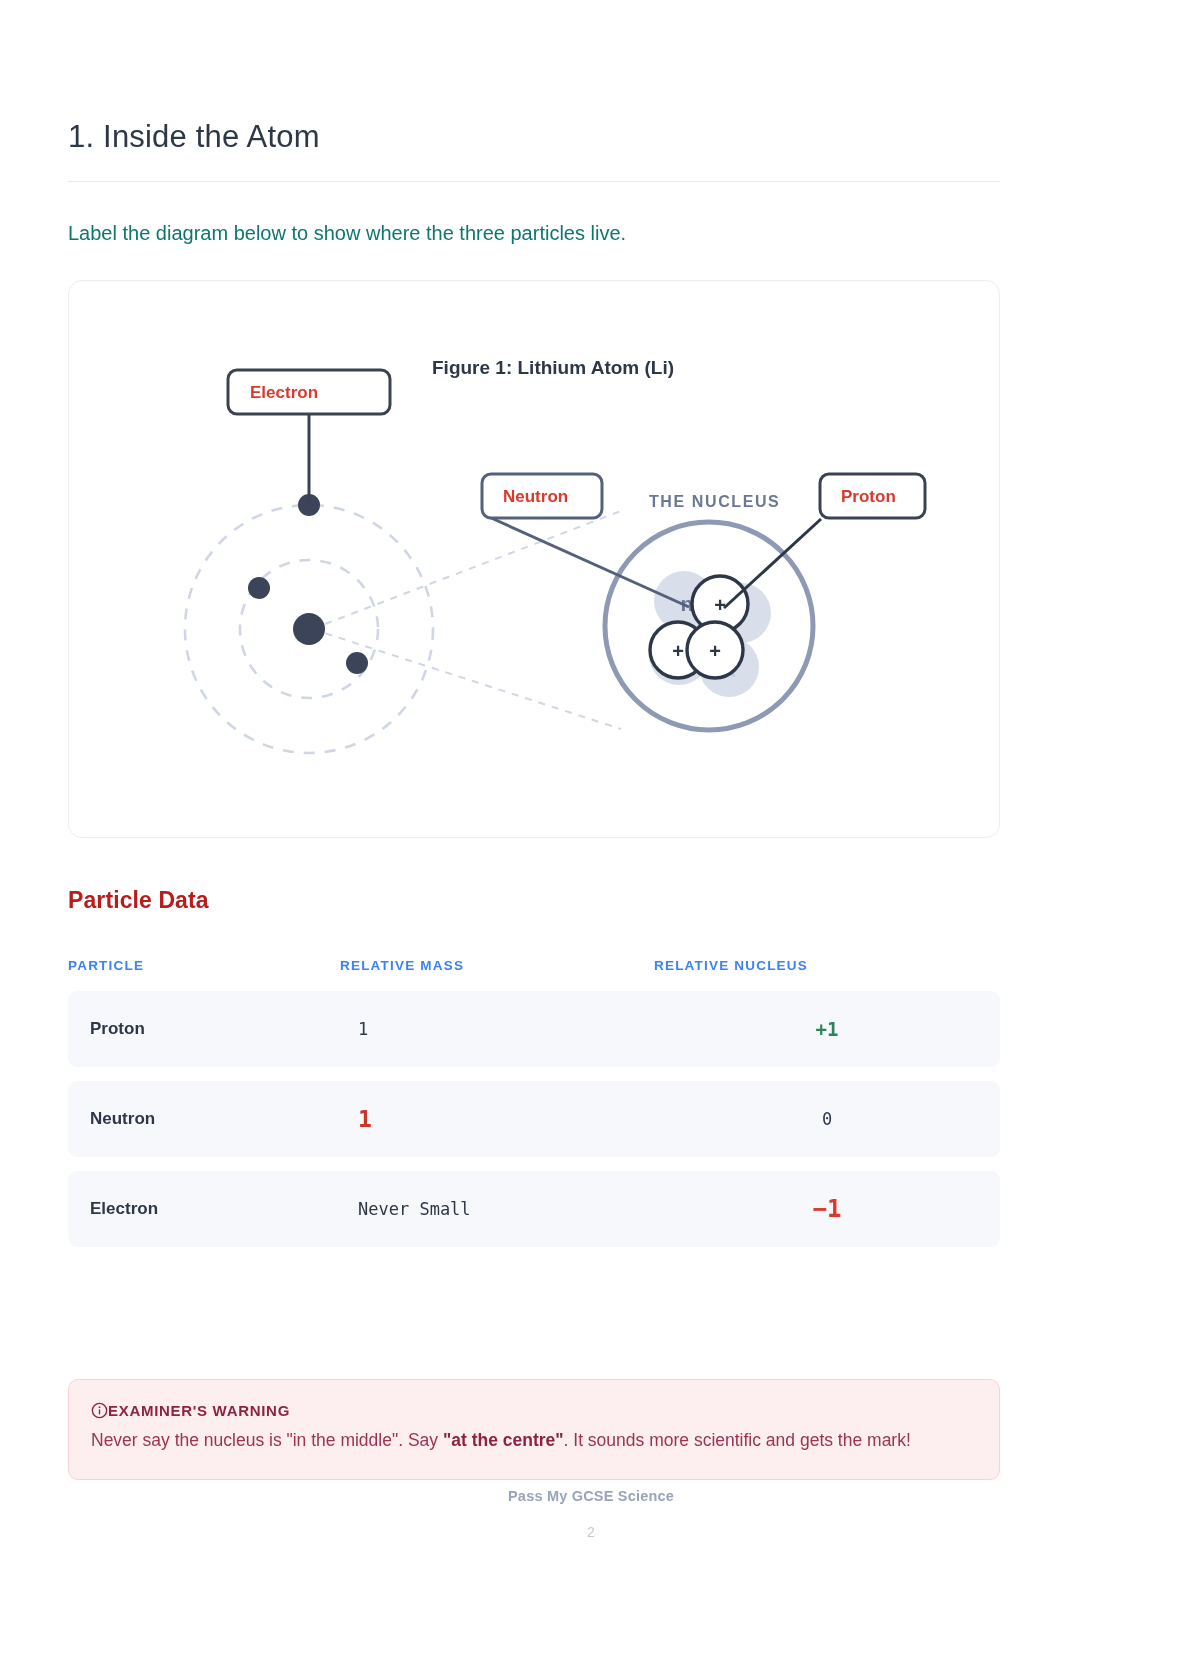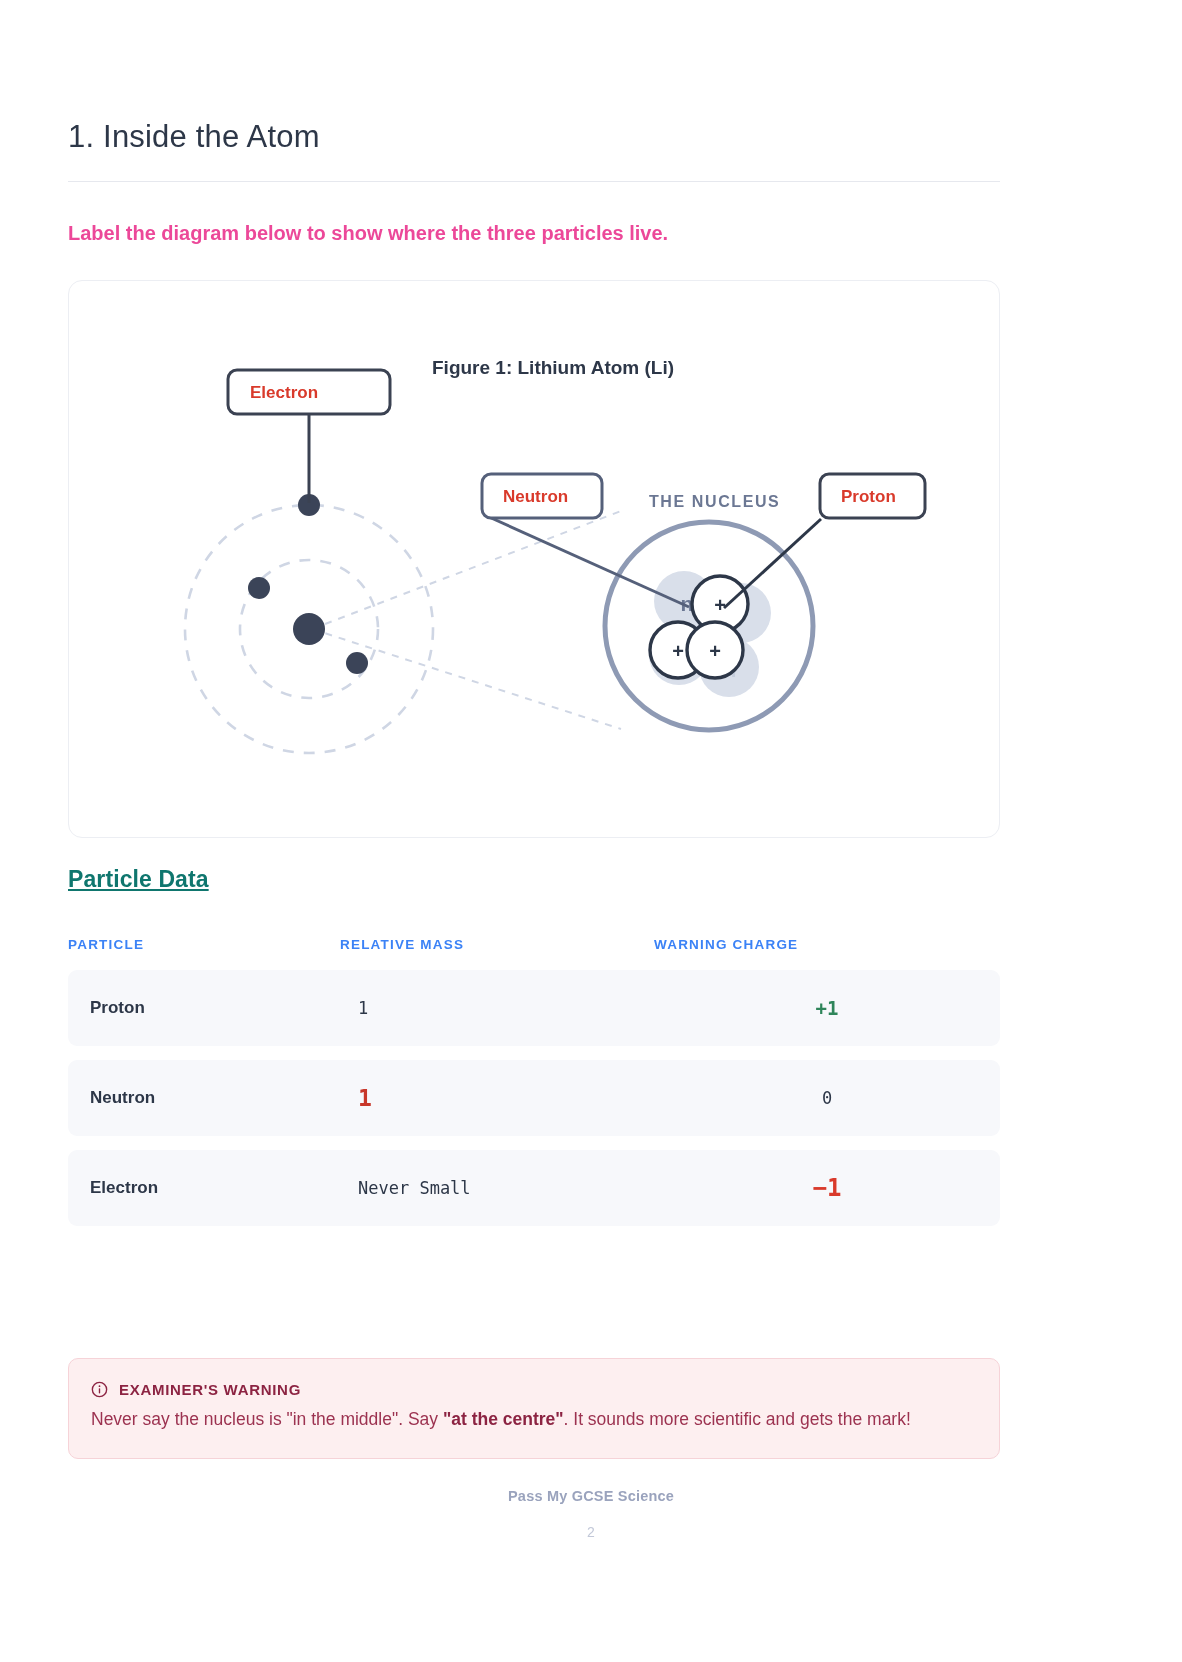--- a/index.html
+++ b/index.html
@@ -35,46 +35,45 @@
   }
   .rule {
     margin-top: 26px;
     height: 1px;
     background: #e6e8ee;
     width: 932px;
   }
   .q-prompt {
     margin-top: 36px;
     font-size: 20px;
-    color: #ec4899;
-    font-weight: 700;
+    color: #0f766e;
+    font-weight: 400;
     line-height: 1.5;
   }
 
   
   .diagram-card {
     margin-top: 32px;
     width: 932px;
     height: 558px;
     border: 1px solid #eceef3;
     border-radius: 14px;
     background: #ffffff;
     position: relative;
     overflow: hidden;
   }
   .diagram-card svg { display: block; }
 
   
   .section-title {
-    margin-top: 28px;
+    margin-top: 49px;
     font-size: 23px;
     font-weight: 700;
-    color: #0f766e;
+    color: #b91c1c;
     letter-spacing: 0.1px;
-    text-decoration: underline;
   }
   table.particle-table {
     margin-top: 30px;
     width: 932px;
     border-collapse: separate;
     border-spacing: 0 14px;
   }
   table.particle-table th {
     font-size: 13.5px;
     letter-spacing: 1.2px;
@@ -121,21 +120,21 @@
     margin-top: 118px;
     width: 932px;
     background: #fdeff0;
     border: 1px solid #f6d3d8;
     border-radius: 10px;
     padding: 22px 22px 24px 22px;
   }
   .warn-head {
     display: flex;
     align-items: center;
-    gap: 11px;
+    gap: 0;
     color: #8c2342;
     font-weight: 700;
     font-size: 15px;
     letter-spacing: 0.7px;
   }
   .warn-icon { width: 17px; height: 17px; display: block; }
   .warn-body {
     margin-top: 6px;
     font-size: 17.5px;
     line-height: 1.72;
@@ -238,21 +237,21 @@
       </svg>
     </div>
 
     <h2 class="section-title">Particle Data</h2>
 
     <table class="particle-table">
       <thead>
         <tr>
           <th class="col-particle">PARTICLE</th>
           <th class="col-mass">RELATIVE MASS</th>
-          <th class="col-charge">WARNING CHARGE</th>
+          <th class="col-charge">RELATIVE NUCLEUS</th>
         </tr>
       </thead>
       <tbody>
         <tr>
           <td class="c-name">Proton</td>
           <td class="c-mass">
             <span class="mass-mono">1</span>
           </td>
           <td class="c-charge charge-pos">
             <span class="val-pos">+1</span>

